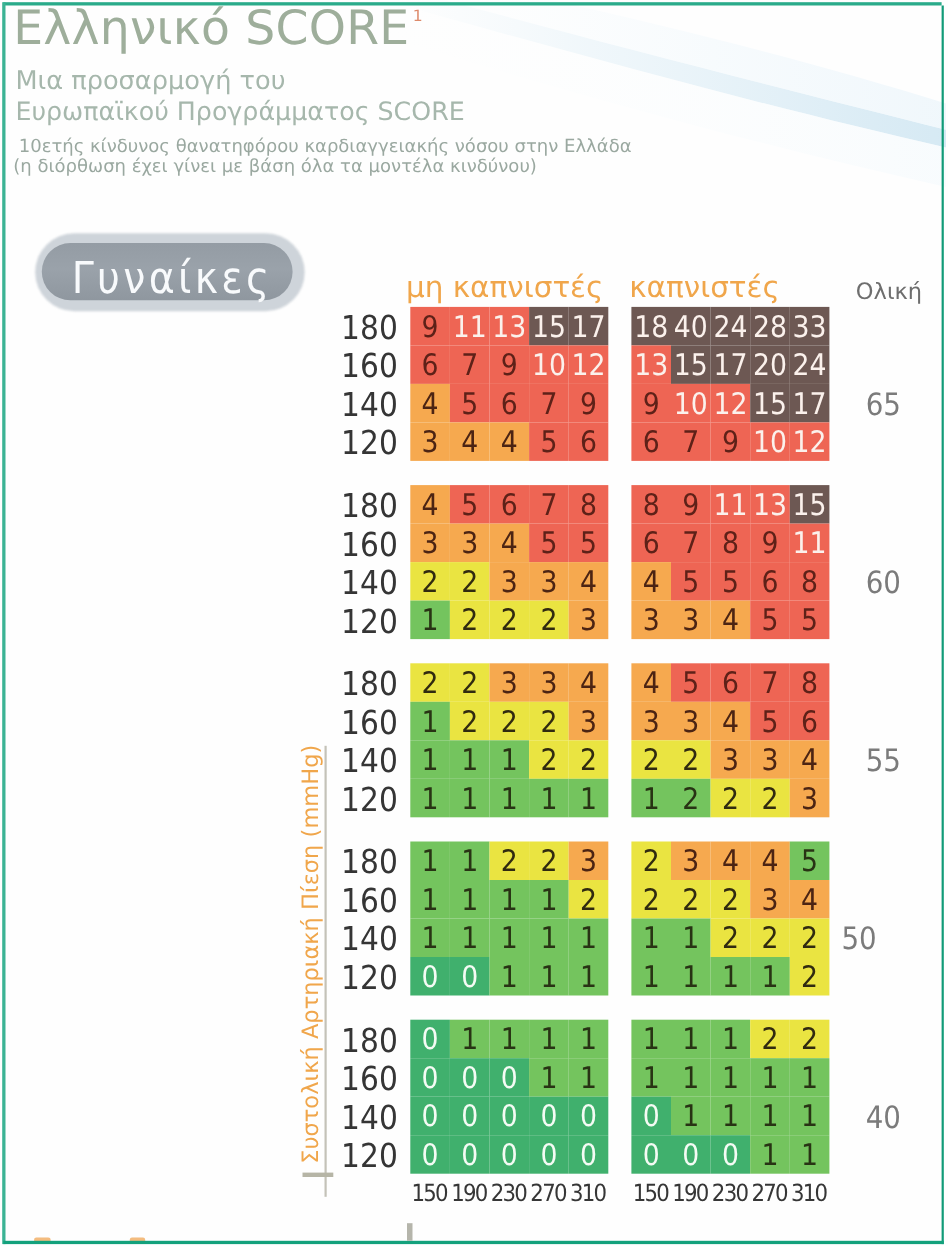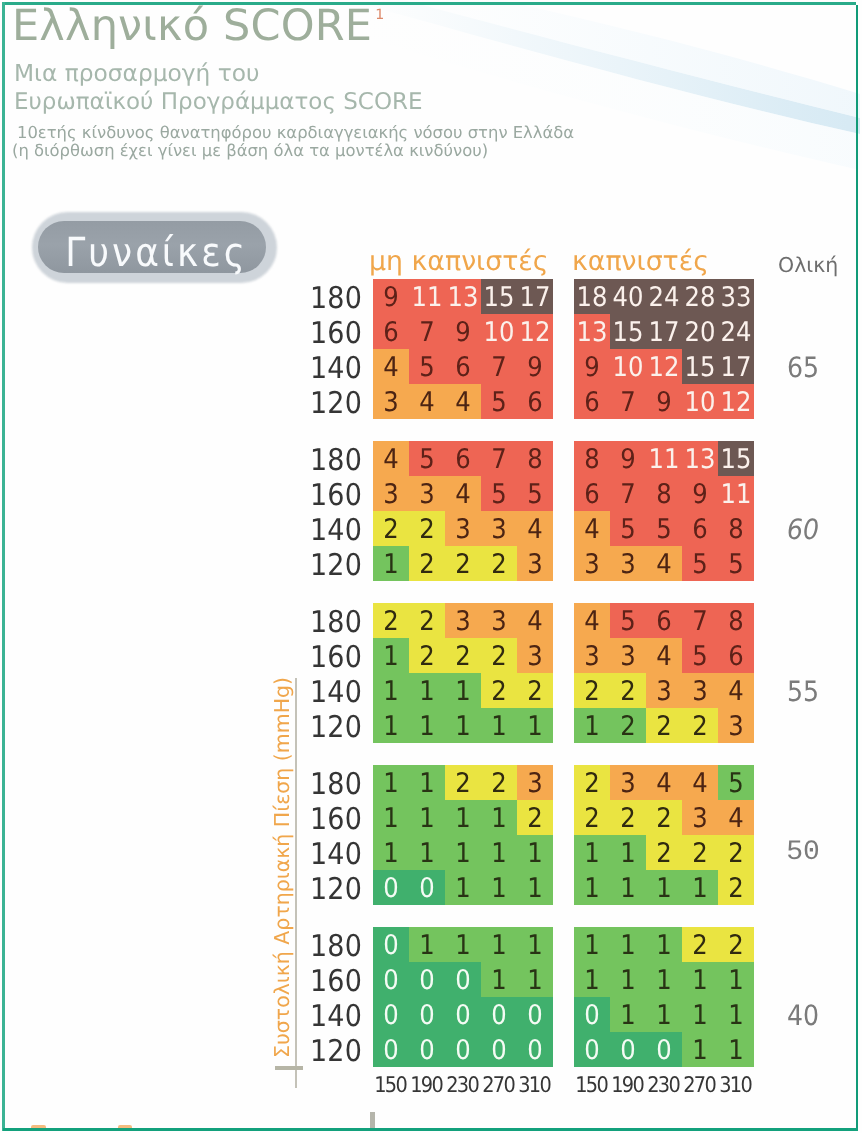--- a/index.html
+++ b/index.html
@@ -213,21 +213,21 @@
         <div class="cellN onR" style="left: 72px; top: 105px;">9</div>
         <div class="cell" style="left: 108px; top: 105px; background: rgb(238, 101, 84);"></div>
         <div class="cellN onR w" style="left: 108px; top: 105px;">10</div>
         <div class="cell" style="left: 144px; top: 105px; background: rgb(238, 101, 84);"></div>
         <div class="cellN onR w" style="left: 144px; top: 105px;">12</div>
       </div>
       <div class="rowlab" style="left: 303px; top: 443px;">180</div>
       <div class="rowlab" style="left: 303px; top: 478px;">160</div>
       <div class="rowlab" style="left: 303px; top: 513px;">140</div>
       <div class="rowlab" style="left: 303px; top: 548px;">120</div>
-      <div class="agelabel" style="left: 778px; top: 513px; width: 50px; font-style: italic;">60</div>
+      <div class="agelabel" style="left: 778px; top: 513px; width: 50px;">60</div>
       <div class="blk" style="left: 373px; top: 441px;">
         <div class="cell" style="left: 0px; top: 0px; background: rgb(246, 169, 79);"></div>
         <div class="cellN onO" style="left: 0px; top: 0px;">4</div>
         <div class="cell" style="left: 36px; top: 0px; background: rgb(238, 101, 84);"></div>
         <div class="cellN onR" style="left: 36px; top: 0px;">5</div>
         <div class="cell" style="left: 72px; top: 0px; background: rgb(238, 101, 84);"></div>
         <div class="cellN onR" style="left: 72px; top: 0px;">6</div>
         <div class="cell" style="left: 108px; top: 0px; background: rgb(238, 101, 84);"></div>
         <div class="cellN onR" style="left: 108px; top: 0px;">7</div>
         <div class="cell" style="left: 144px; top: 0px; background: rgb(238, 101, 84);"></div>
@@ -391,21 +391,21 @@
         <div class="cellN onY" style="left: 72px; top: 105px;">2</div>
         <div class="cell" style="left: 108px; top: 105px; background: rgb(234, 228, 65);"></div>
         <div class="cellN onY" style="left: 108px; top: 105px;">2</div>
         <div class="cell" style="left: 144px; top: 105px; background: rgb(246, 169, 79);"></div>
         <div class="cellN onO" style="left: 144px; top: 105px;">3</div>
       </div>
       <div class="rowlab" style="left: 303px; top: 767px;">180</div>
       <div class="rowlab" style="left: 303px; top: 802px;">160</div>
       <div class="rowlab" style="left: 303px; top: 837px;">140</div>
       <div class="rowlab" style="left: 303px; top: 872px;">120</div>
-      <div class="agelabel" style="left: 778px; top: 837px; width: 50px; font-family: Liberation Mono, monospace;">50</div>
+      <div class="agelabel" style="left: 756px; top: 837px; width: 50px;">50</div>
       <div class="blk" style="left: 373px; top: 765px;">
         <div class="cell" style="left: 0px; top: 0px; background: rgb(116, 196, 94);"></div>
         <div class="cellN onG" style="left: 0px; top: 0px;">1</div>
         <div class="cell" style="left: 36px; top: 0px; background: rgb(116, 196, 94);"></div>
         <div class="cellN onG" style="left: 36px; top: 0px;">1</div>
         <div class="cell" style="left: 72px; top: 0px; background: rgb(234, 228, 65);"></div>
         <div class="cellN onY" style="left: 72px; top: 0px;">2</div>
         <div class="cell" style="left: 108px; top: 0px; background: rgb(234, 228, 65);"></div>
         <div class="cellN onY" style="left: 108px; top: 0px;">2</div>
         <div class="cell" style="left: 144px; top: 0px; background: rgb(246, 169, 79);"></div>

